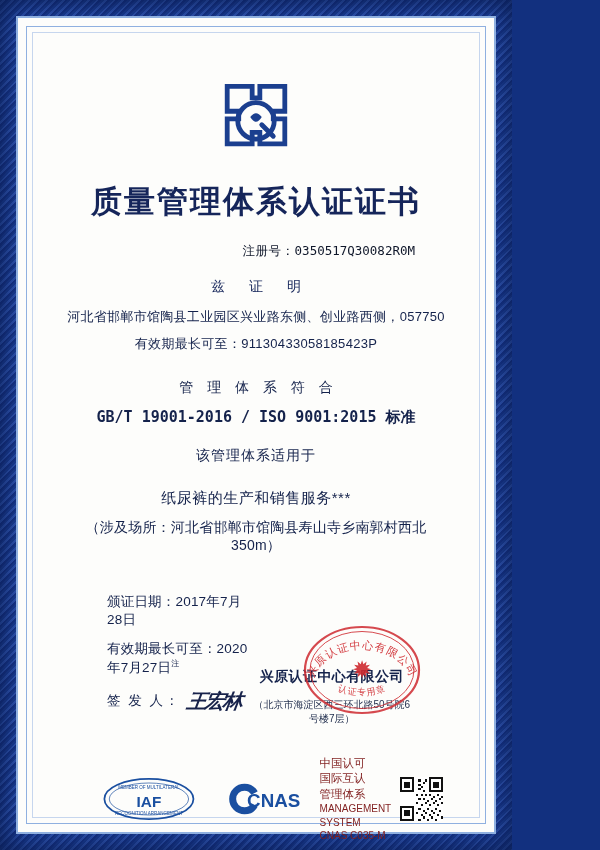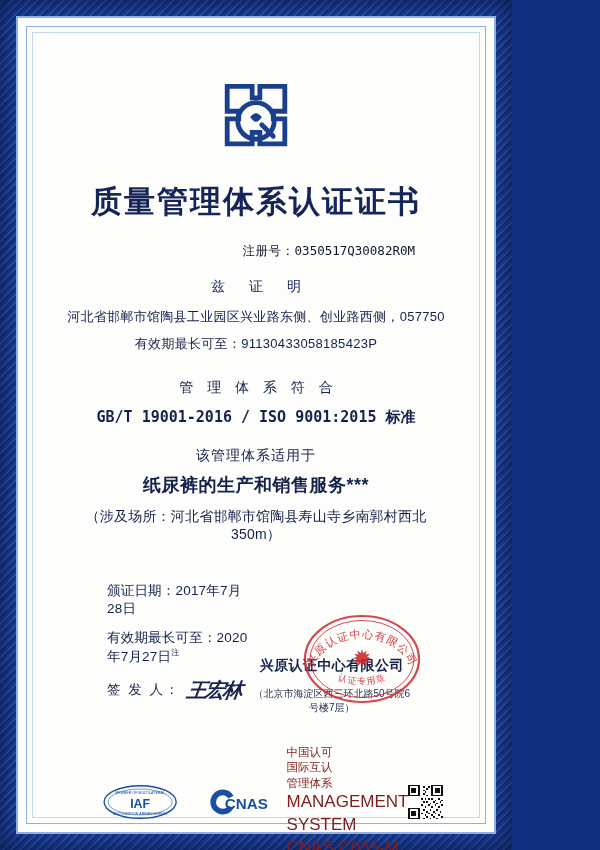--- a/index.html
+++ b/index.html
@@ -129,23 +129,23 @@
     font-weight: bold;
     font-family: "DejaVu Sans Mono", monospace;
     letter-spacing: 0;
   }
   .scope-label {
     margin-top: 20px;
     font-size: 14px;
     letter-spacing: 1px;
   }
   .scope-value {
-    margin-top: 8px;
-    font-size: 18px;
-    font-weight: bold;
+    margin-top: 24px;
+    font-size: 15px;
+    font-weight: normal;
     letter-spacing: .5px;
   }
   .site-line {
     margin-top: 11px;
     font-size: 14px;
     letter-spacing: .2px;
   }
 
   
   .mid-row {
@@ -209,21 +209,21 @@
     padding-left: 40px;
   }
   .iaf { width: 132px; height: 62px; }
   .cnas { margin-left: 30px; width: 116px; height: 56px; }
   .cnas-text {
     margin-left: 14px;
     line-height: 1.35;
     color: #7f1d1d;
   }
   .cnas-cn { font-size: 11.5px; }
-  .cnas-en { font-size: 17px; font-family: "Liberation Sans", sans-serif; }
+  .cnas-en { font-size: 10px; font-family: "Liberation Sans", sans-serif; }
 
   .qr {
     margin-left: auto;
     margin-right: 6px;
     width: 62px;
     height: 62px;
   }
 
   
   .note {

